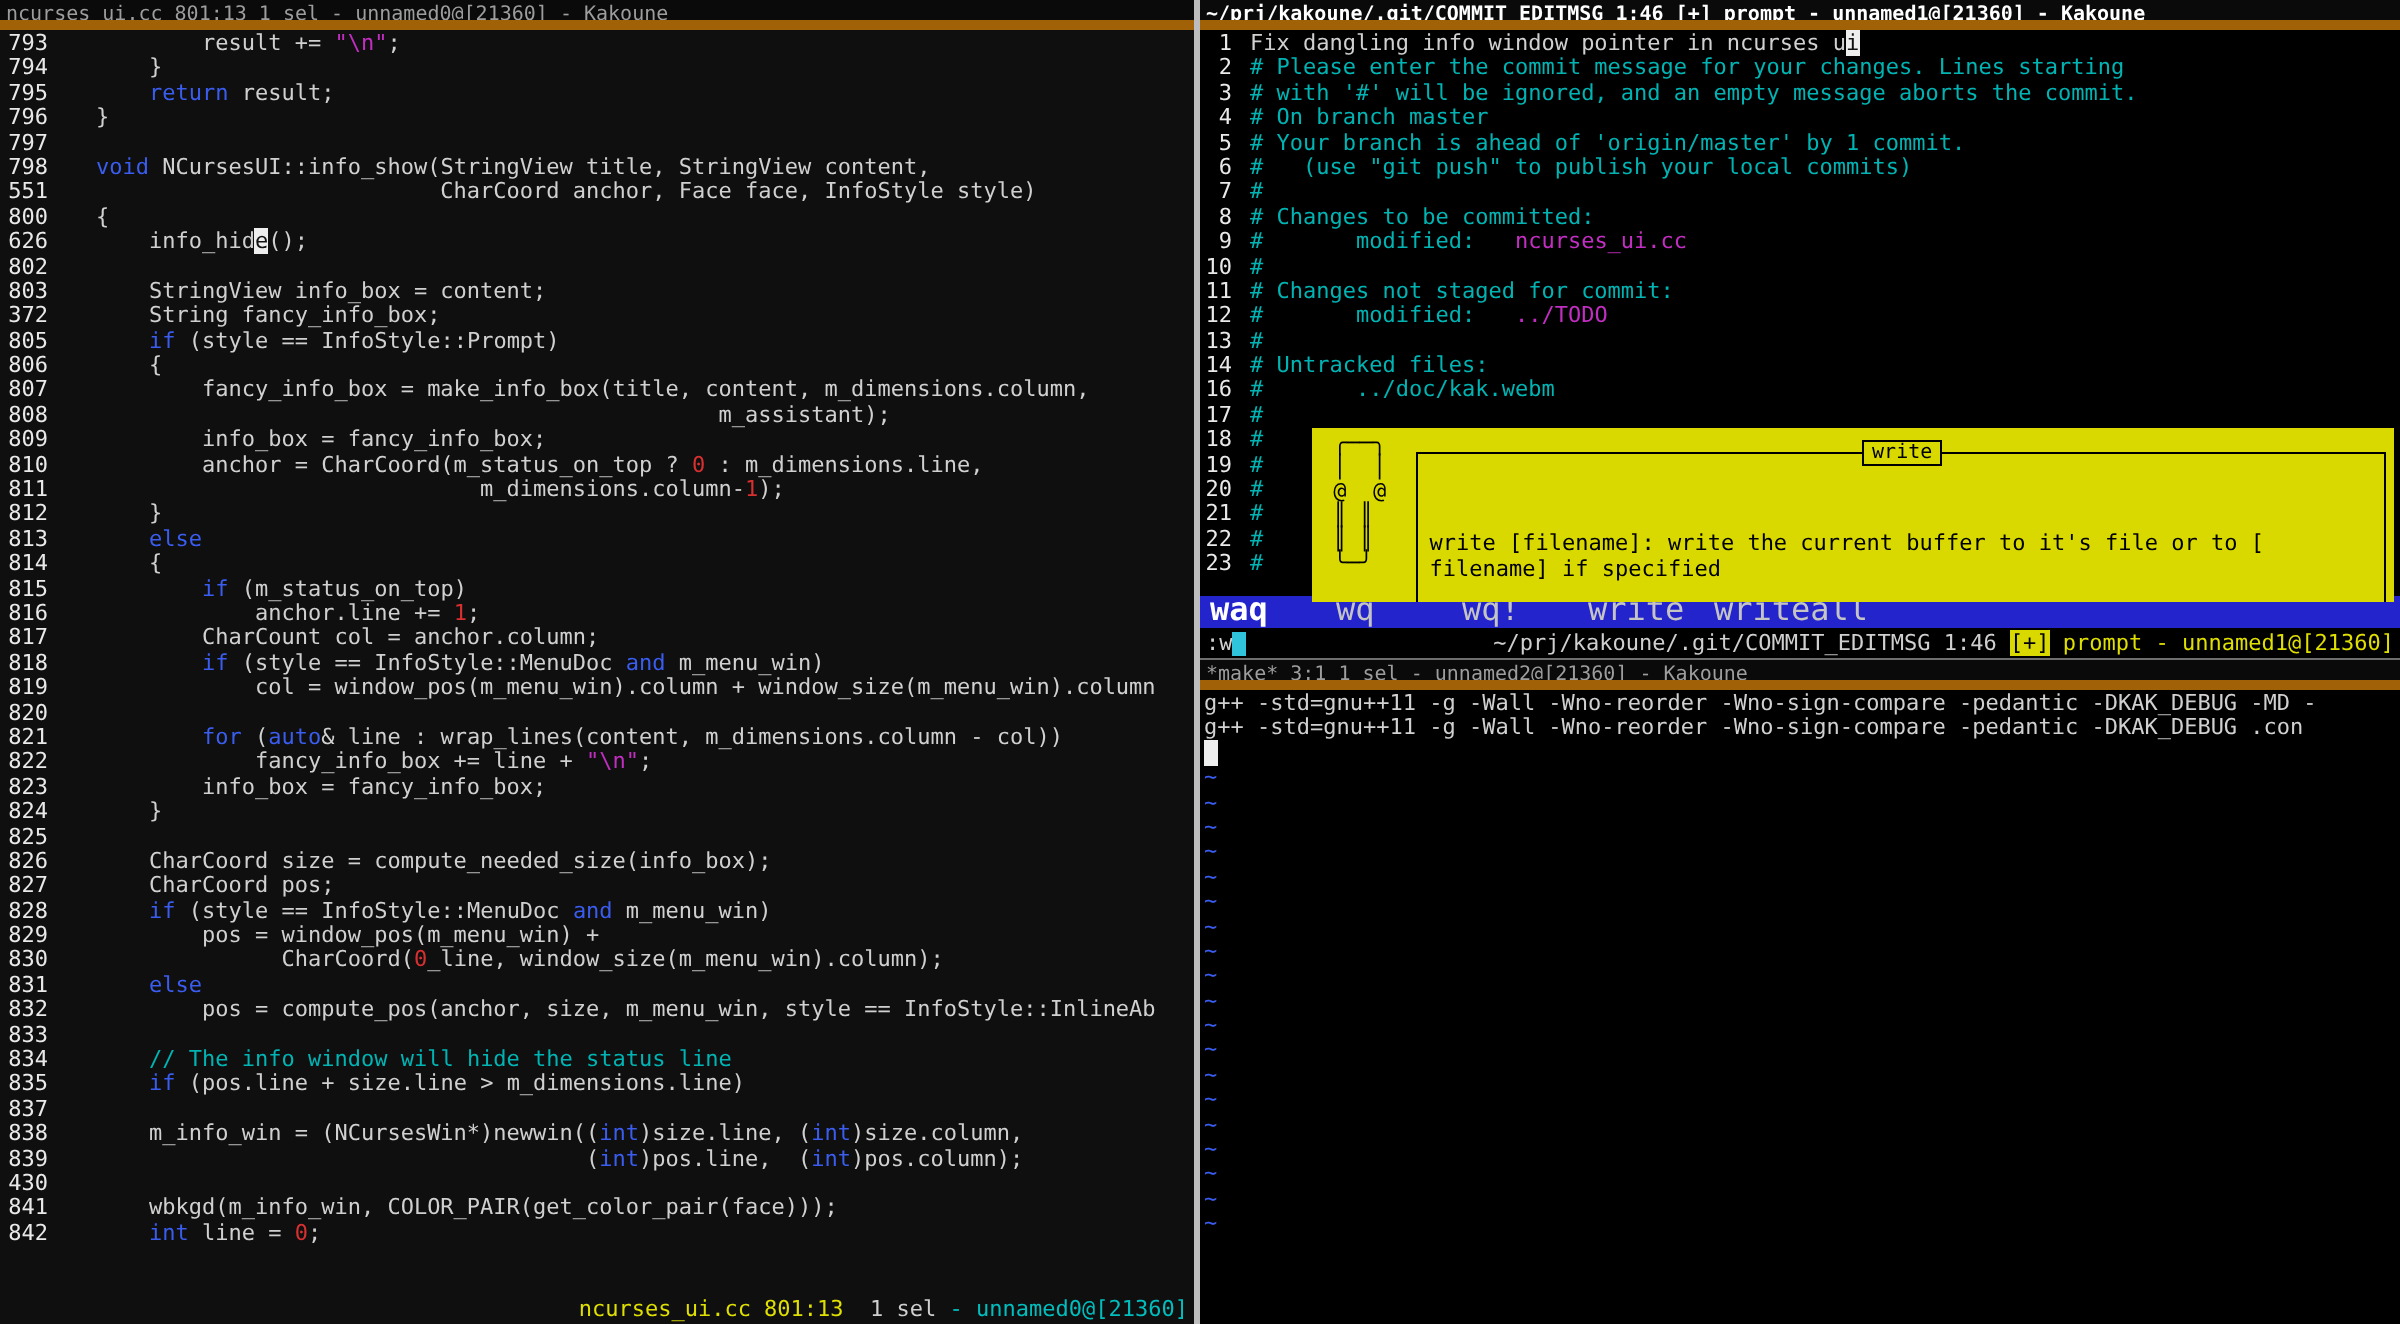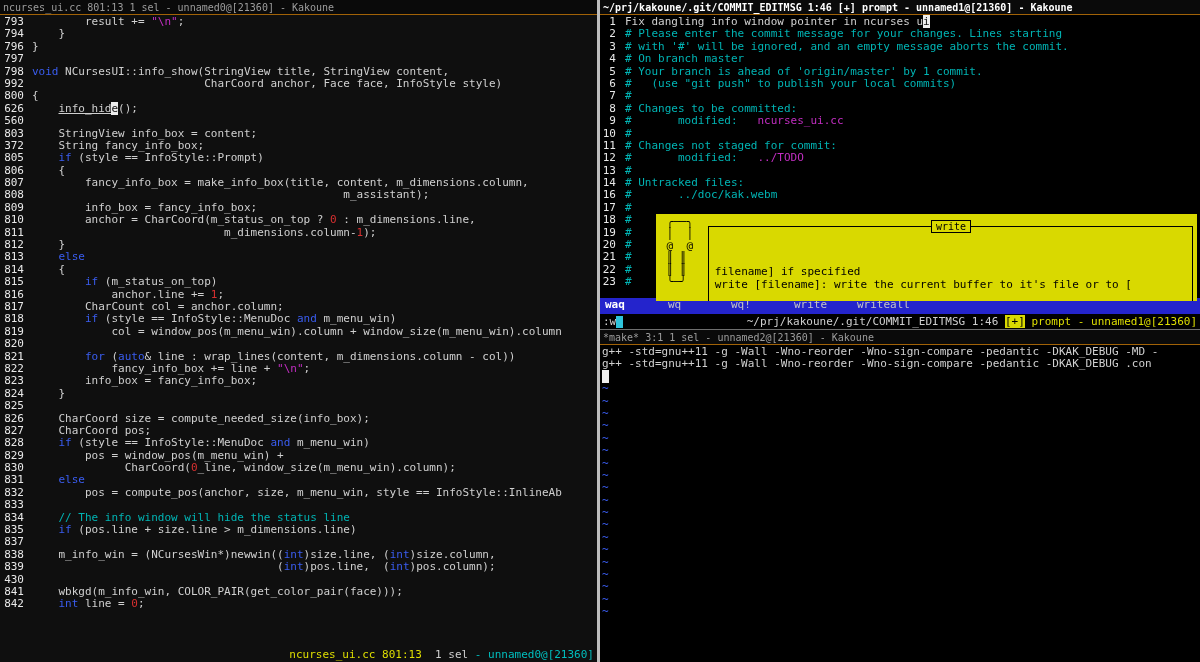--- a/index.html
+++ b/index.html
@@ -7,49 +7,49 @@
   .screen{position:relative;width:1200px;height:662px;overflow:hidden;display:flex;
           font-family:"DejaVu Sans Mono",monospace;background:#000}
   .pane{display:flex;flex-direction:column;overflow:hidden}
   .pane-left{width:597px;background:#0f0f0f}
   .v-divider{width:3px;background:#bdbdbd}
   .right-col{width:600px;display:flex;flex-direction:column;background:#000}
   .pane-topright{height:329px;position:relative;background:#000}
   .pane-bottomright{flex:1;background:#000;border-top:1px solid #6e6e6e}
 
   .titlebar{height:15px;background:#0a0a0a;color:#9d9d9d;font-size:10px;line-height:15px;
-            padding:0 3px;white-space:nowrap;overflow:hidden;border-bottom:1px solid #a16207}
+            padding:0 3px;white-space:nowrap;overflow:hidden;border-bottom:5px solid #a16207}
   .titlebar.focused{color:#ffffff;font-weight:bold}
 
   .code{flex:1;overflow:hidden;padding:1px 0 0 2px;font-size:11px;line-height:12.4px}
   .ln{white-space:pre;height:12.4px}
   .lnum{display:inline-block;text-align:right;color:#e9e9e9}
-  .pane-left .lnum{width:22px;margin-right:8px}
+  .pane-left .lnum{width:22px;margin-right:24px}
   .pane-topright .lnum{width:14px;margin-right:9px}
 
   .sg-d{color:#d0d0d0}
   .sg-k{color:#3a5df0}
   .sg-s{color:#c22ec2}
   .sg-v{color:#d83030}
   .sg-c{color:#00b4b4}
-  .sg-u{color:#d0d0d0;text-decoration:underline}
+  .sg-u{color:#d0d0d0;}
   .sg-cur{background:#eeeeee;color:#111111}
   .sg-t{color:#3a5df0}
   .sg-y{color:#dfdf00}
   .sg-cy{color:#00bebe}
   .sg-w{color:#cfcfcf}
   .sg-mod{background:#d9d900;color:#000000}
 
   .statusline{height:15px;display:flex;align-items:center;font-size:11px;line-height:15px;
               padding:0 3px;white-space:pre;overflow:hidden}
   .status-right{margin-left:auto;white-space:pre}
   .status-left{white-space:pre;color:#d0d0d0}
   .prompt-cursor{display:inline-block;width:7px;height:12px;background:#2fc4dc;vertical-align:middle}
 
-  .menubar{height:16px;background:#2424cc;display:flex;font-size:11px;line-height:13px;
+  .menubar{height:16px;background:#2424cc;display:flex;font-size:16px;line-height:13px;
            padding-left:5px;white-space:pre;overflow:hidden}
   .menu-item{width:63px;color:#c4c4c4}
   .menu-item.selected{color:#ffffff;font-weight:bold}
 
   .popup{position:absolute;left:56px;right:3px;top:214px;height:87px;background:#d9d900;
          color:#000;display:flex;padding:2px 4px;z-index:5;overflow:hidden}
   .clippy{font-family:"DejaVu Sans Mono",monospace;font-size:11px;line-height:12px;
           color:#000;margin-right:8px;white-space:pre}
   .popup-box{position:relative;flex:1;border:1px solid #000;margin-top:10px;padding:2px 6px;
              font-size:11px;line-height:12.4px;height:fit-content;white-space:pre-wrap}
@@ -59,27 +59,28 @@
 </head>
 <body>
 
 <div class="screen">
 
   <div class="pane pane-left">
     <div class="titlebar">ncurses_ui.cc 801:13  1 sel - unnamed0@[21360] - Kakoune</div>
     <div class="code">
         <div class="ln"><span class="lnum">793</span><span class="sg-d">        result += </span><span class="sg-s">"\n"</span><span class="sg-d">;</span></div>
         <div class="ln"><span class="lnum">794</span><span class="sg-d">    }</span></div>
+        <div class="ln"><span class="lnum">795</span><span class="sg-d">    </span><span class="sg-k">return</span><span class="sg-d"> result;</span></div>
         <div class="ln"><span class="lnum">796</span><span class="sg-d">}</span></div>
         <div class="ln"><span class="lnum">797</span>&nbsp;</div>
         <div class="ln"><span class="lnum">798</span><span class="sg-k">void</span><span class="sg-d"> NCursesUI::info_show(StringView title, StringView content,</span></div>
-        <div class="ln"><span class="lnum">992</span><span class="sg-d">                          CharCoord anchor, Face face, InfoStyle style)</span></div>
+        <div class="ln"><span class="lnum">551</span><span class="sg-d">                          CharCoord anchor, Face face, InfoStyle style)</span></div>
         <div class="ln"><span class="lnum">800</span><span class="sg-d">{</span></div>
         <div class="ln"><span class="lnum">626</span><span class="sg-d">    </span><span class="sg-u">info_hid</span><span class="sg-cur">e</span><span class="sg-d">();</span></div>
-        <div class="ln"><span class="lnum">560</span>&nbsp;</div>
+        <div class="ln"><span class="lnum">802</span>&nbsp;</div>
         <div class="ln"><span class="lnum">803</span><span class="sg-d">    StringView info_box = content;</span></div>
         <div class="ln"><span class="lnum">372</span><span class="sg-d">    String fancy_info_box;</span></div>
         <div class="ln"><span class="lnum">805</span><span class="sg-d">    </span><span class="sg-k">if</span><span class="sg-d"> (style == InfoStyle::Prompt)</span></div>
         <div class="ln"><span class="lnum">806</span><span class="sg-d">    {</span></div>
         <div class="ln"><span class="lnum">807</span><span class="sg-d">        fancy_info_box = make_info_box(title, content, m_dimensions.column,</span></div>
         <div class="ln"><span class="lnum">808</span><span class="sg-d">                                               m_assistant);</span></div>
         <div class="ln"><span class="lnum">809</span><span class="sg-d">        info_box = fancy_info_box;</span></div>
         <div class="ln"><span class="lnum">810</span><span class="sg-d">        anchor = CharCoord(m_status_on_top ? </span><span class="sg-v">0</span><span class="sg-d"> : m_dimensions.line,</span></div>
         <div class="ln"><span class="lnum">811</span><span class="sg-d">                             m_dimensions.column-</span><span class="sg-v">1</span><span class="sg-d">);</span></div>
         <div class="ln"><span class="lnum">812</span><span class="sg-d">    }</span></div>
@@ -152,21 +153,21 @@
 
       <div class="popup">
         <pre class="clippy"> ╭──╮ 
  │  │ 
  @  @ 
  ║ ║  
  ║ ║  
  ╰─╯  </pre>
         <div class="popup-box">
           <span class="popup-title">write</span>
-          <div><div>filename] if specified</div><div>write [filename]: write the current buffer to it's file or to [</div></div>
+          <div><div>write [filename]: write the current buffer to it's file or to [</div><div>filename] if specified</div></div>
         </div>
       </div>
 
       <div class="menubar"><span class="menu-item selected">waq</span><span class="menu-item">wq</span><span class="menu-item">wq!</span><span class="menu-item">write</span><span class="menu-item">writeall</span></div>
 
       <div class="statusline">
         <span class="status-left"><span>:w</span><span class="prompt-cursor"></span></span>
         <span class="status-right"><span class="sg-w">~/prj/kakoune/.git/COMMIT_EDITMSG 1:46 </span><span class="sg-mod">[+]</span><span class="sg-y"> prompt - unnamed1@[21360]</span></span>
       </div>
     </div>

